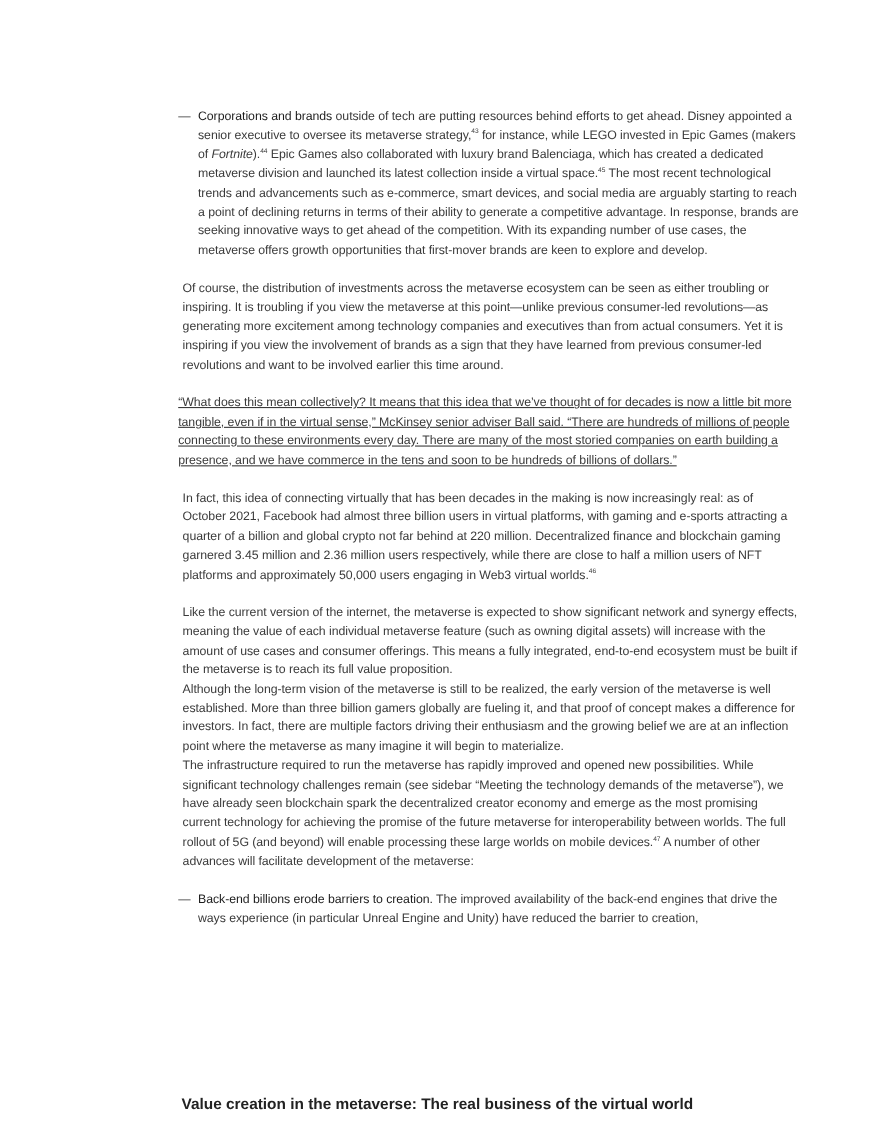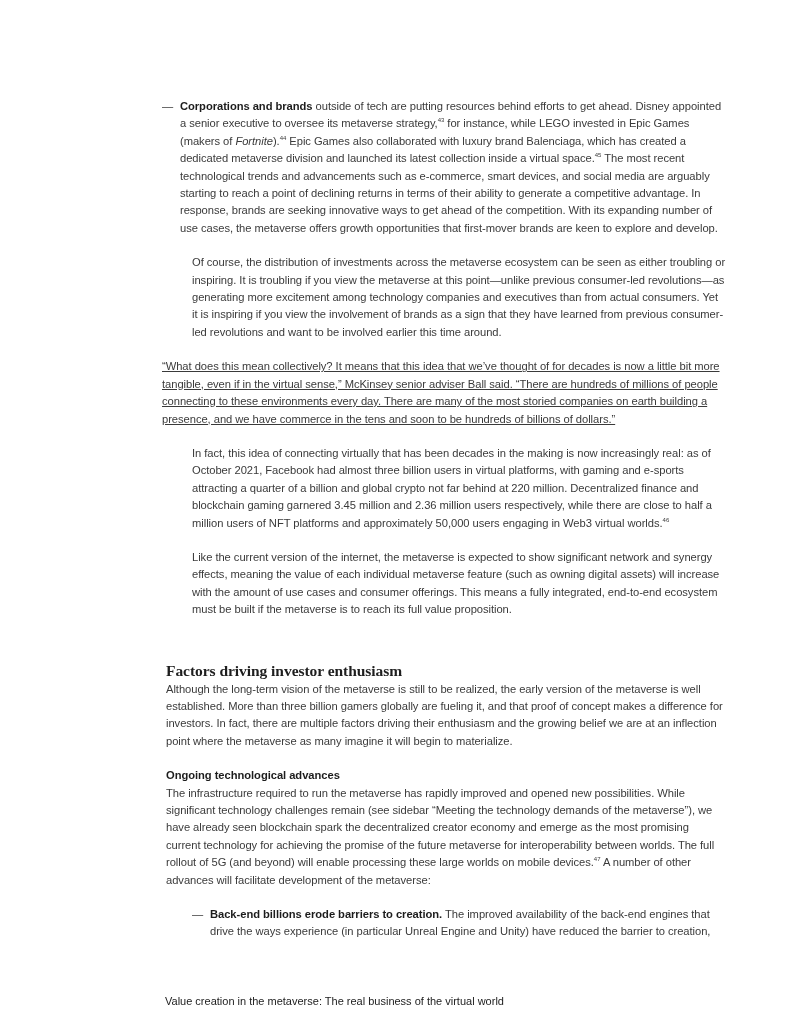--- a/index.html
+++ b/index.html
@@ -2,52 +2,50 @@
 <html><head>
 <meta charset="utf-8">
 <style>
   html, body { margin:0; padding:0; background:#ffffff; }
   body { width:800px; height:1035px; position:relative; font-family:"Liberation Sans", sans-serif; color:#3a3a3a; }
   .page { position:absolute; left:0; top:0; width:800px; height:1035px; }
   .content { position:absolute; left:166px; top:98px; width:560px; font-size:11.2px; line-height:17.4px; letter-spacing:-0.05px; }
   p { margin:0; }
   .bullet { position:relative; padding-left:18px; margin-left:-4px; }
   .dash { position:absolute; left:0; top:0; }
-  .b { font-weight:bold; color:#1c1c1c; }
-  .para { margin-top:17px;margin-left:26px; }
+  .b { font-weight:normal; color:#1c1c1c; }
+  .para { margin-top:17px; }
   .quote { margin-left:-4px; text-indent:0;text-decoration:underline; }
   h2 { font-family:"Liberation Serif", serif; font-size:15.5px; font-weight:bold; color:#1e1e1e; margin:42px 0 0 0; line-height:20px; }
   h3 { font-size:11.2px; font-weight:bold; color:#1c1c1c; margin:17px 0 0 0; line-height:17.4px; }
   sup { font-size:6px; vertical-align:super; line-height:0; }
   .footer-num { position:absolute; left:32px; top:994px; font-size:10px; color:#666;margin-top:43px; }
-  .footer-title { position:absolute; left:165px; top:995px; font-size:11px; font-weight:normal; color:#222; }
+  .footer-title { position:absolute; left:165px; top:995px; font-size:14px; font-weight:bold; color:#222; }
 </style>
 </head>
 <body>
 
 <div class="page">
   <div class="content">
 
     <p class="bullet">
       <span class="dash">—</span>
       <span class="b">Corporations and brands</span><span> outside of tech are putting resources behind efforts to get ahead. Disney appointed a senior executive to oversee its metaverse strategy,</span><sup>43</sup><span> for instance, while LEGO invested in Epic Games (makers of </span><i>Fortnite</i><span>).</span><sup>44</sup><span> Epic Games also collaborated with luxury brand Balenciaga, which has created a dedicated metaverse division and launched its latest collection inside a virtual space.</span><sup>45</sup><span> The most recent technological trends and advancements such as e-commerce, smart devices, and social media are arguably starting to reach a point of declining returns in terms of their ability to generate a competitive advantage. In response, brands are seeking innovative ways to get ahead of the competition. With its expanding number of use cases, the metaverse offers growth opportunities that first-mover brands are keen to explore and develop.</span>
     </p>
 
     <p class="para">Of course, the distribution of investments across the metaverse ecosystem can be seen as either troubling or inspiring. It is troubling if you view the metaverse at this point—unlike previous consumer-led revolutions—as generating more excitement among technology companies and executives than from actual consumers. Yet it is inspiring if you view the involvement of brands as a sign that they have learned from previous consumer-led revolutions and want to be involved earlier this time around.</p>
 
     <p class="para quote">“What does this mean collectively? It means that this idea that we’ve thought of for decades is now a little bit more tangible, even if in the virtual sense,” McKinsey senior adviser Ball said. “There are hundreds of millions of people connecting to these environments every day. There are many of the most storied companies on earth building a presence, and we have commerce in the tens and soon to be hundreds of billions of dollars.”</p>
 
     <p class="para"><span>In fact, this idea of connecting virtually that has been decades in the making is now increasingly real: as of October 2021, Facebook had almost three billion users in virtual platforms, with gaming and e-sports attracting a quarter of a billion and global crypto not far behind at 220 million. Decentralized finance and blockchain gaming garnered 3.45 million and 2.36 million users respectively, while there are close to half a million users of NFT platforms and approximately 50,000 users engaging in Web3 virtual worlds.</span><sup>46</sup></p>
 
     <p class="para">Like the current version of the internet, the metaverse is expected to show significant network and synergy effects, meaning the value of each individual metaverse feature (such as owning digital assets) will increase with the amount of use cases and consumer offerings. This means a fully integrated, end-to-end ecosystem must be built if the metaverse is to reach its full value proposition.</p>
 
-    <h2>Factors driving investor enthusiasm</h2>
     <p>Although the long-term vision of the metaverse is still to be realized, the early version of the metaverse is well established. More than three billion gamers globally are fueling it, and that proof of concept makes a difference for investors. In fact, there are multiple factors driving their enthusiasm and the growing belief we are at an inflection point where the metaverse as many imagine it will begin to materialize.</p>
 
-    <h3>Ongoing technological advances</h3>
     <p><span>The infrastructure required to run the metaverse has rapidly improved and opened new possibilities. While significant technology challenges remain (see sidebar “Meeting the technology demands of the metaverse”), we have already seen blockchain spark the decentralized creator economy and emerge as the most promising current technology for achieving the promise of the future metaverse for interoperability between worlds. The full rollout of 5G (and beyond) will enable processing these large worlds on mobile devices.</span><sup>47</sup><span> A number of other advances will facilitate development of the metaverse:</span></p>
 
     <p class="bullet para">
       <span class="dash">—</span>
       <span class="b">Back-end billions erode barriers to creation.</span><span> The improved availability of the back-end engines that drive the ways experience (in particular Unreal Engine and Unity) have reduced the barrier to creation,</span>
     </p>
   </div>
 
   <div class="footer-num">22</div>
   <div class="footer-title">Value creation in the metaverse: The real business of the virtual world</div>

